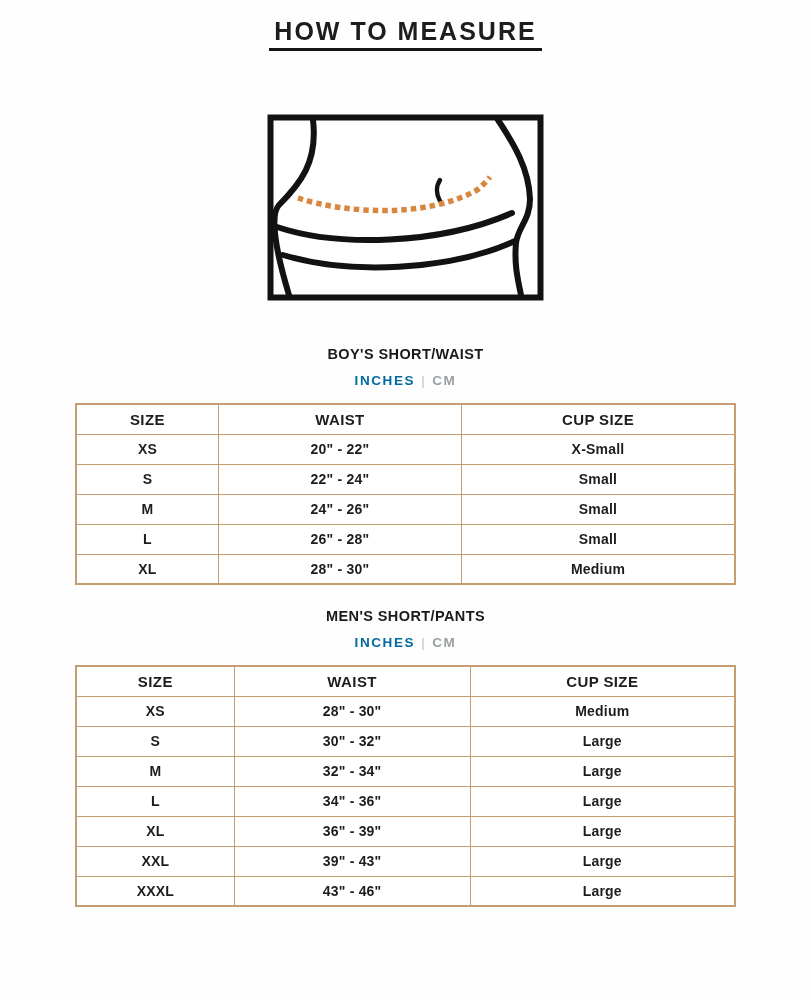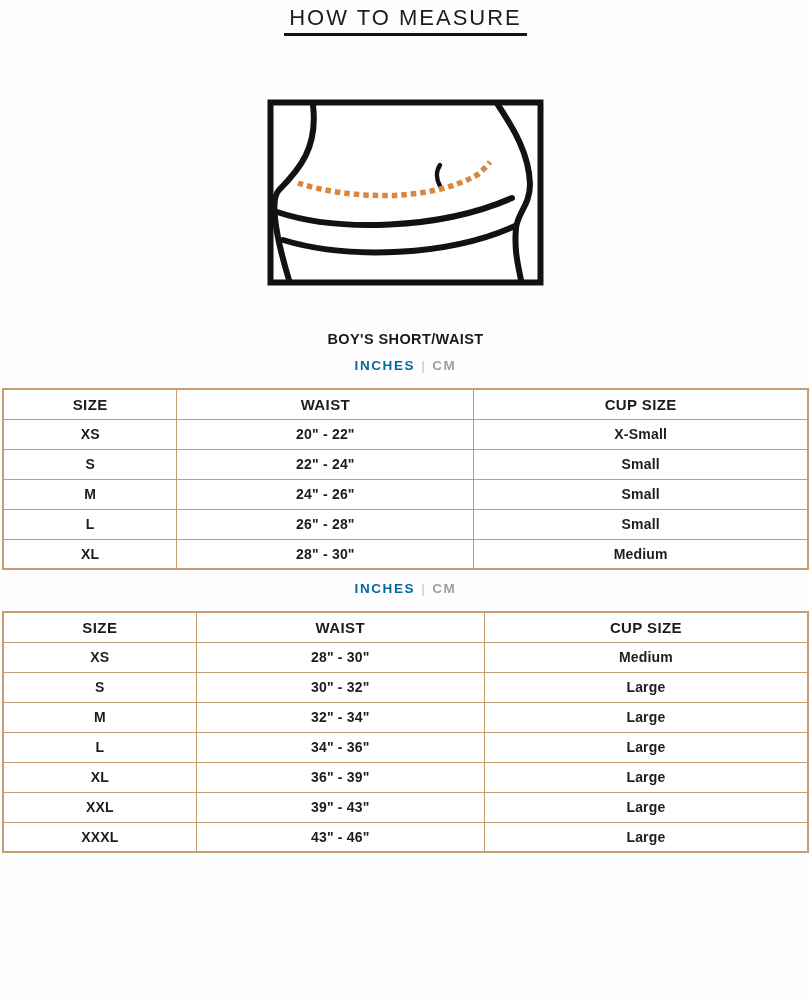--- a/index.html
+++ b/index.html
@@ -8,23 +8,23 @@
     width: 811px; height: 1000px; overflow: hidden;
     font-family: "Liberation Sans", sans-serif;
     color: #1d1d1d;
     -webkit-font-smoothing: antialiased;
   }
   .page { width: 811px; padding-top: 6px; }
 
   .page-title {
     display: block;
     width: fit-content;
-    margin: 0 auto;
-    font-size: 22px;
-    font-weight: 400;
+    margin: 12px auto;
+    font-size: 25px;
+    font-weight: 700;
     letter-spacing: 2px;
     line-height: 1.05;
     padding: 0 5px 4px 5px;
     border-bottom: 3px solid #151515;
     text-transform: uppercase;
   }
 
   .page-subtitle {
     margin-top: 27px;
     text-align: center;
@@ -55,21 +55,21 @@
     text-align: center;
     font-size: 13.5px;
     font-weight: 700;
     letter-spacing: 1.6px;
   }
   .units-row .unit-selected { color: #0369a1; cursor: pointer; }
   .units-row .unit-sep { color: #b9bcbe; padding: 0 6px; font-weight: 400; }
   .units-row .unit-other { color: #9aa0a4; cursor: pointer; margin-top: 8px; }
 
   table.size-table {
-    width: 807px;
+    width: 661px;
     margin: 15px auto 0 auto;
     border-collapse: collapse;
     border: 2px solid #c49d72;
     background: #fff;
   }
   table.size-table th, table.size-table td {
     border: 1px solid #c49d72;
     height: 30px;
     text-align: center;
     vertical-align: middle;
@@ -155,20 +155,21 @@
           <td>Small</td>
         </tr>
         <tr>
           <td>XL</td>
           <td>28" - 30"</td>
           <td>Medium</td>
         </tr>
       </tbody>
   </table>
 
+  <h2 class="section-heading second">MEN'S SHORT/PANTS</h2>
   <div class="units-row">
     <span class="unit-selected">INCHES</span><span class="unit-sep">|</span><span class="unit-other">CM</span>
   </div>
   <table class="size-table mens">
     <colgroup>
         <col class="c1">
         <col class="c2">
         <col class="c3">
       </colgroup>
     <thead>

